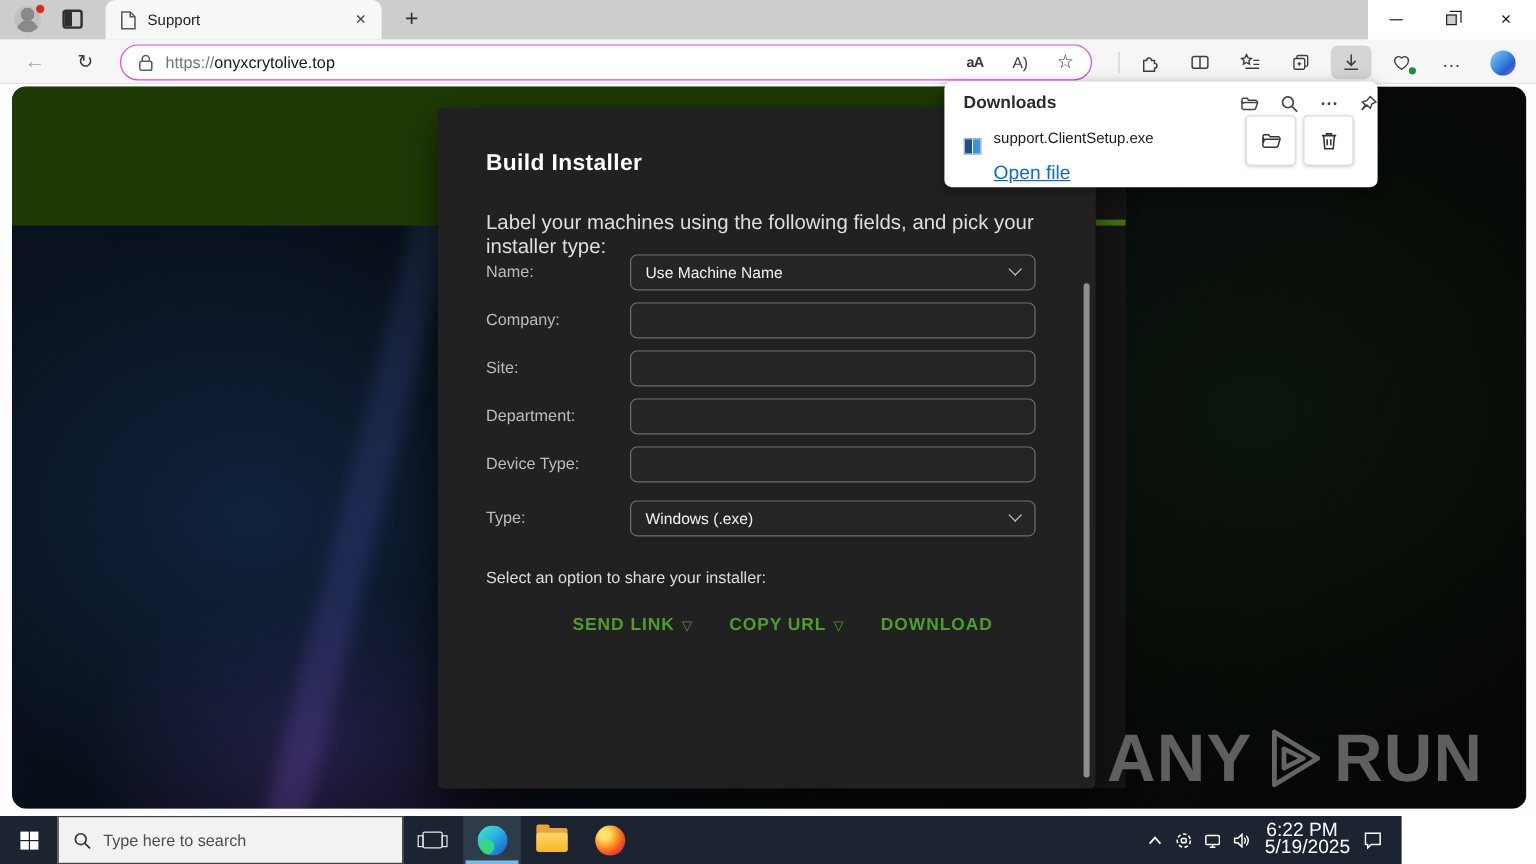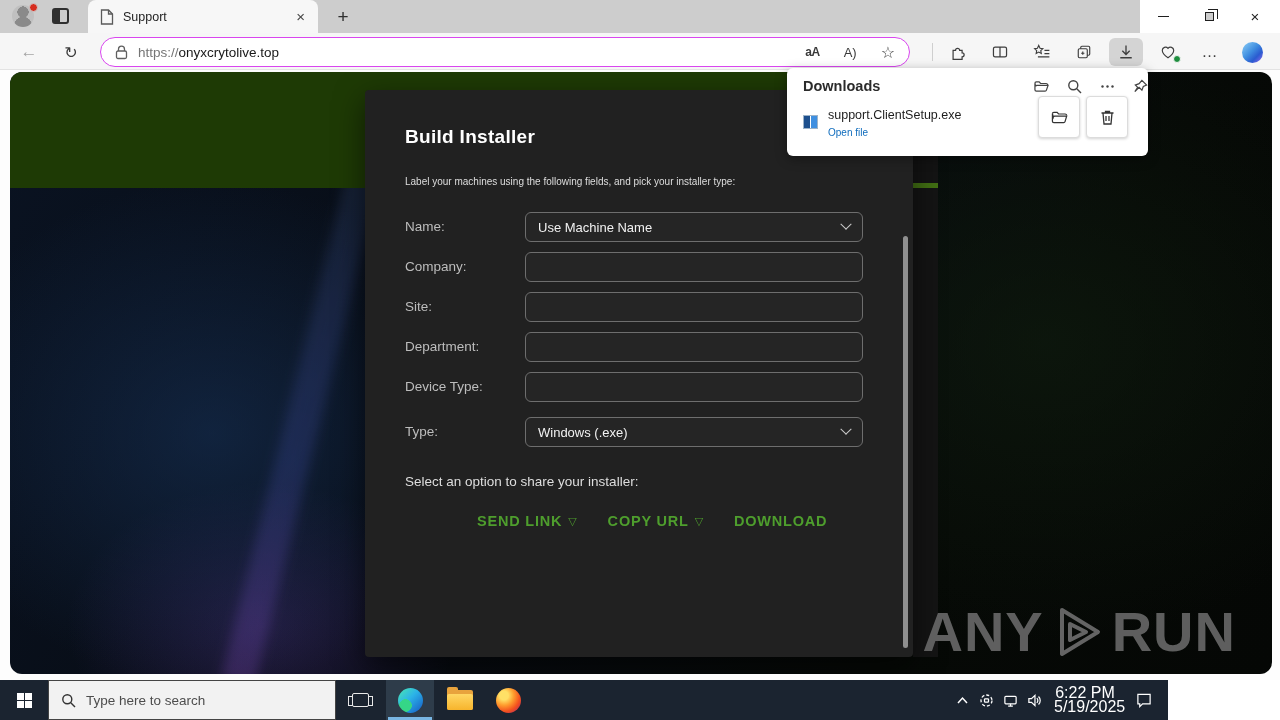--- a/index.html
+++ b/index.html
@@ -73,21 +73,21 @@
             background:linear-gradient(180deg, rgba(40,60,90,0.4), rgba(80,90,200,0.22) 60%, rgba(140,80,200,0.25));
             transform:rotate(14deg); filter:blur(6px); }
   .band { position:absolute; left:0; top:0; width:928px; height:116px; background:var(--band-green,#1e3a05); }
   .side-strip { position:absolute; left:903px; top:0; width:25px; height:585px; background:#141414; }
   .band-sliver { position:absolute; left:903px; top:111px; width:25px; height:5px; background:#42701三; background:#427013; }
 
   
   .modal { position:absolute; left:355px; top:18px; width:548px; height:567px; background:#212121;
            border-radius:4px; box-shadow:0 10px 30px rgba(0,0,0,0.55); }
   .m-title { position:absolute; left:40px; top:36px; font-size:19px; font-weight:700; color:#fff; letter-spacing:0.3px; }
-  .m-instr { position:absolute; left:40px; top:86px; font-size:10px; color:#dedede; }
+  .m-instr { position:absolute; left:40px; top:86px; font-size:17px; color:#dedede; }
   .frow { position:absolute; left:0; width:100%; height:30px; }
   .flabel { position:absolute; left:40px; top:7px; font-size:13.5px; color:#bdbdbd; }
   .fctrl { position:absolute; left:160px; top:0; width:338px; height:30px; border:1px solid #6e6e6e;
            border-radius:6px; background:rgba(255,255,255,0.02); display:flex; align-items:center;
            padding:0 12px; color:#f1f1f1; font-size:13px; }
   input.fctrl { outline:none; font-family:"Liberation Sans",sans-serif; }
   .chev { margin-left:auto; width:8px; height:8px; border-right:1.6px solid #cacaca; border-bottom:1.6px solid #cacaca;
           transform:rotate(45deg) translate(-2px,-2px); }
   .m-share { position:absolute; left:40px; top:384px; font-size:13.5px; color:#dedede; }
   .m-actions { position:absolute; left:112px; top:423px; display:flex; gap:30px; }
@@ -106,21 +106,21 @@
             box-shadow:0 3px 12px rgba(0,0,0,0.35); z-index:50; }
   .fly-head { display:flex; align-items:center; height:34px; padding:2px 0 0 16px; }
   .fly-title { font-size:14.5px; font-weight:600; color:#2b2b2b; flex:1; }
   .fly-hicons { display:flex; align-items:center; gap:18px; color:#444; }
   .fly-hicons svg { width:15px; height:15px; }
   .fly-item { position:relative; height:50px; padding:6px 0 0 16px; display:flex; }
   .exe-icon { width:15px; height:14px; margin-top:7px; border:1px solid #9db3c8; background:
               linear-gradient(90deg,#1d4f8d 0 45%, #fff 45% 55%, #3f8fe0 55% 100%); flex:none; }
   .fly-text { margin-left:10px; }
   .fly-name { font-size:12.5px; color:#1d1d1d;text-align:right; }
-  .fly-open { font-size:10px; color:var(--link-blue,#0f6cbd); margin-top:3px; display:inline-block; }
+  .fly-open { font-size:16px; color:var(--link-blue,#0f6cbd); text-decoration:underline; margin-top:14px; display:inline-block; }
   .fly-btn { position:absolute; top:-6px; width:42px; height:42px; background:#fff; border:1px solid #dcdcdc;
              border-radius:4px; box-shadow:0 1px 3px rgba(0,0,0,0.18); display:flex; align-items:center;
              justify-content:center; color:#333; }
   .fb-folder { right:68px; } .fb-trash { right:20px; }
   .fly-btn svg { width:17px; height:17px; }
 
   
   .taskbar { position:absolute; left:0; top:680px; width:1168px; height:40px; background:#1b2430; z-index:60; }
   .start { position:absolute; left:0; top:0; width:48px; height:40px; display:flex; align-items:center; justify-content:center; }
   .winflag { width:15px; height:15px; display:grid; grid-template-columns:7px 7px; grid-template-rows:7px 7px; gap:1px; }

